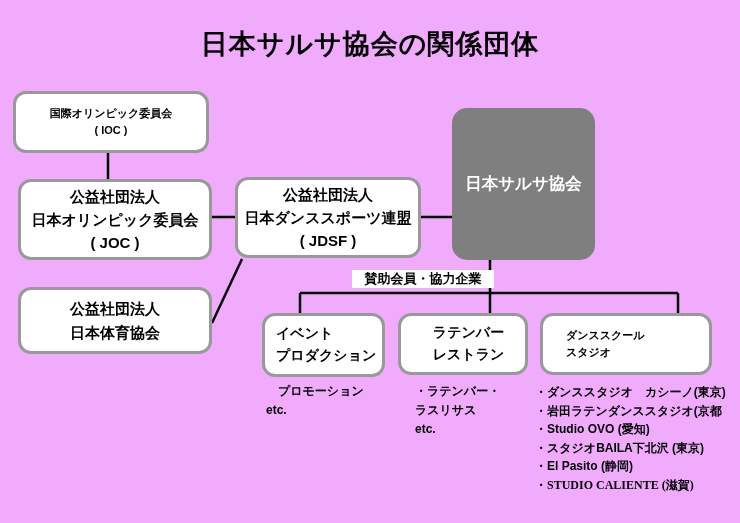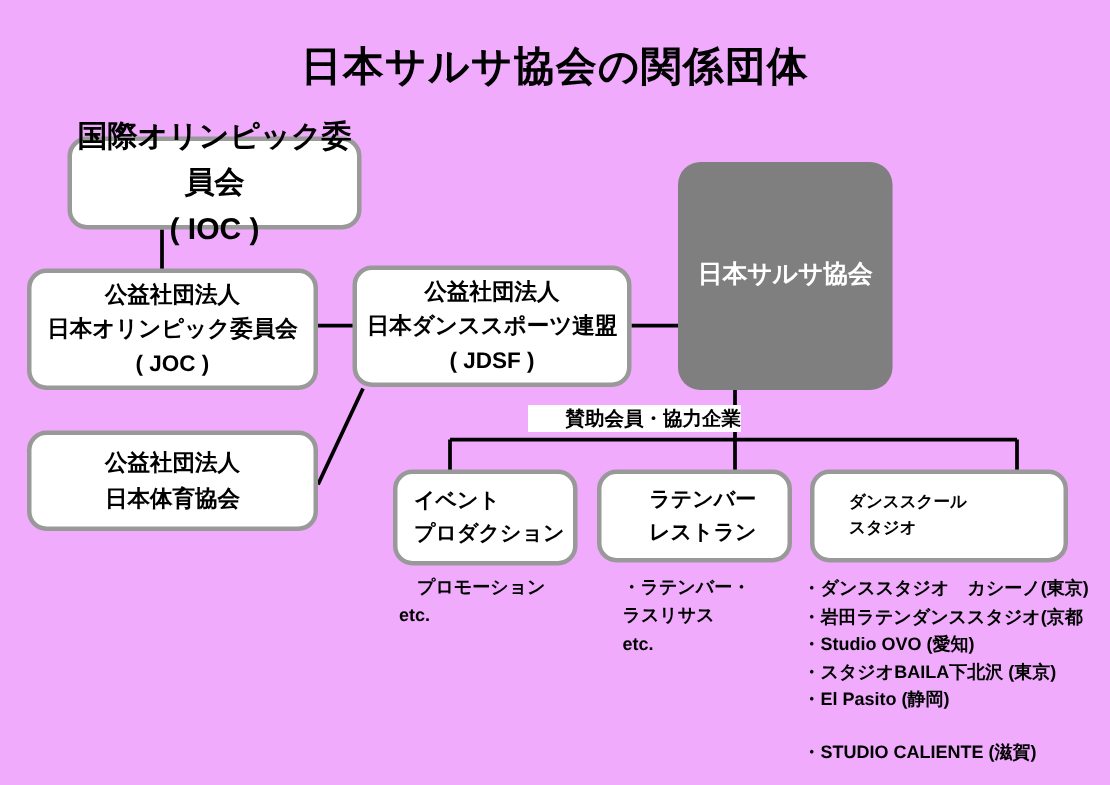--- a/index.html
+++ b/index.html
@@ -12,42 +12,42 @@
     position:absolute;left:0;top:26px;width:740px;margin:0;
     text-align:center;font-size:27px;font-weight:bold;letter-spacing:1px;z-index:2;
   }
   .box{
     position:absolute;background:#fff;border:3px solid #999999;border-radius:13px;
     display:flex;flex-direction:column;justify-content:center;
     font-weight:bold;z-index:2;box-sizing:border-box;
   }
   .box .ln{line-height:1.55;}
   .center{align-items:center;text-align:center;}
-  #ioc{left:13px;top:91px;width:196px;height:62px;font-size:20px;margin-left:32px;}
+  #ioc{left:13px;top:91px;width:196px;height:62px;font-size:11px;}
   #joc{left:18px;top:179px;width:194px;height:81px;font-size:15px;}
   #jdsf{left:235px;top:177px;width:186px;height:81px;font-size:15px;}
   #taiiku{left:18px;top:287px;width:194px;height:67px;font-size:15px;}
   #salsa{
     left:452px;top:108px;width:143px;height:152px;background:#7f7f7f;border:none;
     border-radius:15px;color:#ffffff;font-size:16.5px;align-items:center;text-align:left;
   }
   #event-box{left:262px;top:313px;width:123px;height:64px;font-size:14px;padding-left:11px;}
   #latin-box{left:398px;top:313px;width:130px;height:62px;font-size:14px;padding-left:11px;}
   #dance-box{left:540px;top:313px;width:172px;height:62px;font-size:11px;padding-left:23px;}
   .connector-label{
-    position:absolute;left:352px;top:270px;width:142px;text-align:right;
+    position:absolute;left:352px;top:270px;width:142px;text-align:center;
     font-size:13px;font-weight:bold;z-index:2;background:#fff;
   }
   .example-list{position:absolute;font-size:12px;font-weight:bold;z-index:2;}
   .example-list .li{line-height:19px;}
   #event-list{left:266px;top:382px;width:130px;}
   #latin-list{left:415px;top:382px;width:120px;}
   #dance-list{left:535px;top:383px;width:205px;}
   #dance-list .li{line-height:18.5px;}
-  #dance-list .li.last{margin-top:16px;}
+  #dance-list .li.last{margin-top:0;font-family:Liberation Serif, serif;}
 </style>
 </head>
 <body>
 
 <div class="canvas">
 
   <svg class="connectors" width="740" height="523" viewBox="0 0 740 523">
     <g stroke="#000000" stroke-width="2.5" fill="none">
       <line x1="108" y1="153" x2="108" y2="180"></line>
       <line x1="212" y1="217" x2="236" y2="217"></line>

